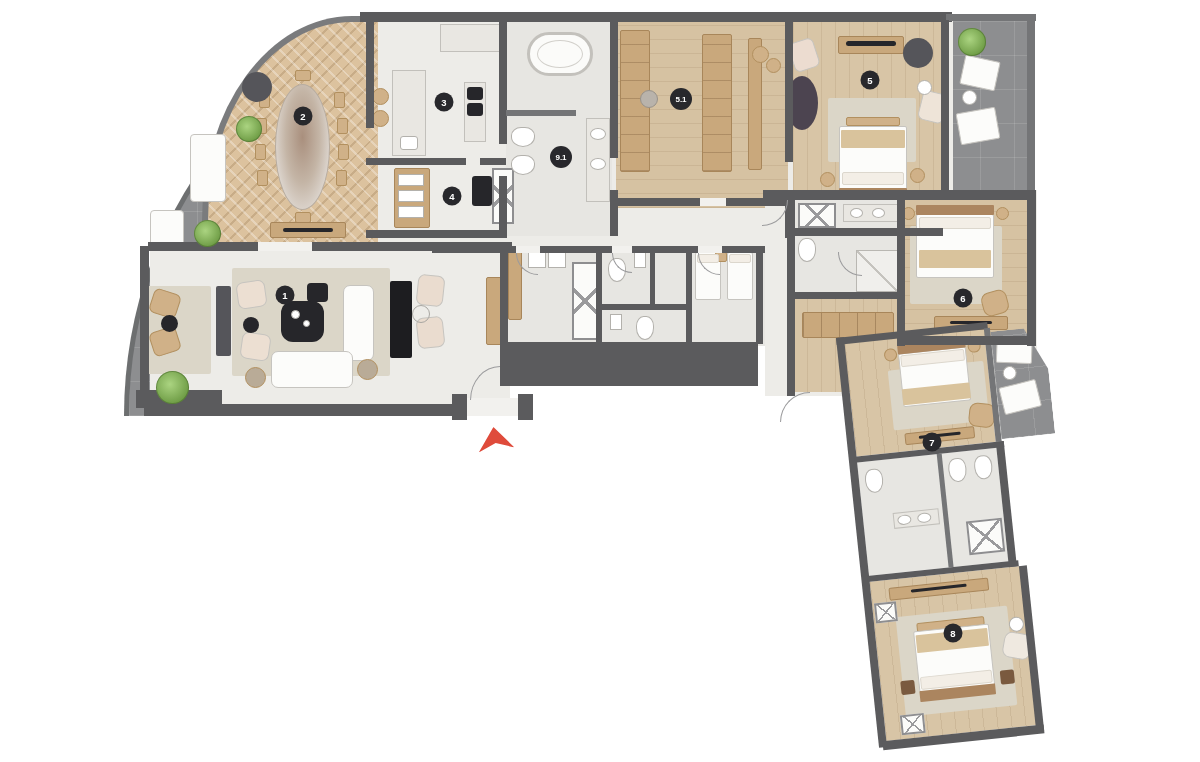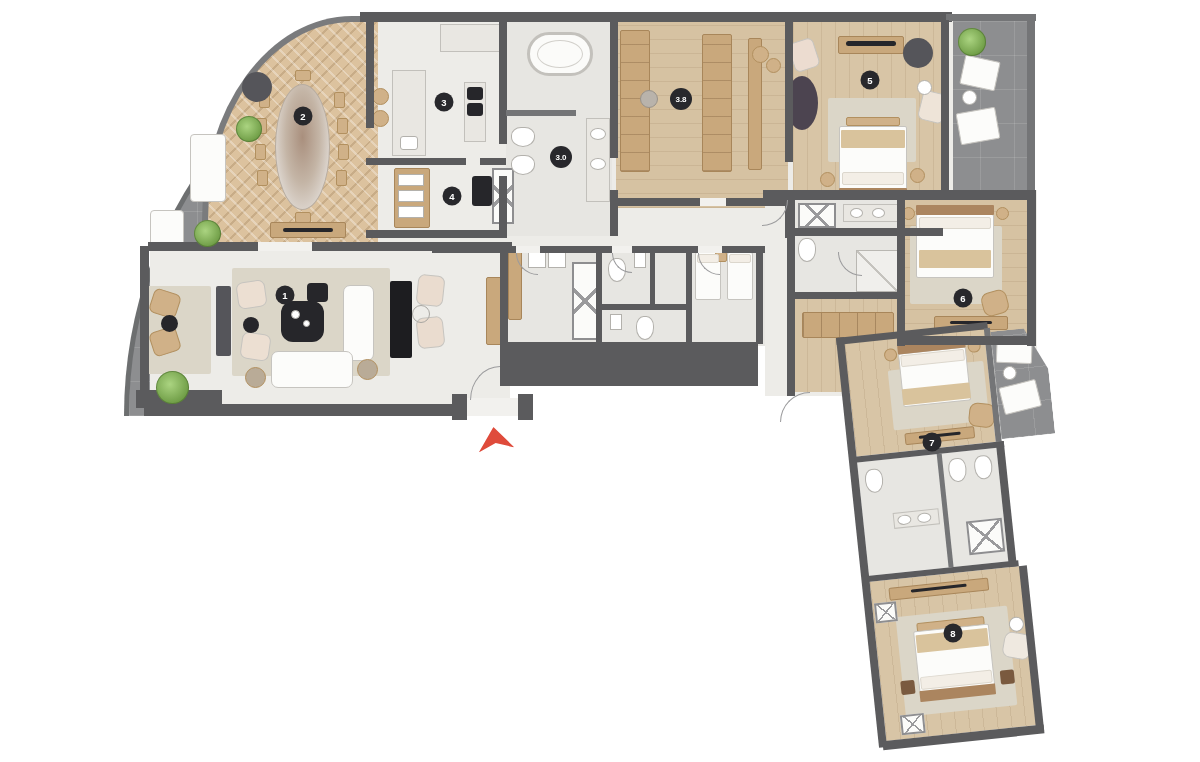--- a/index.html
+++ b/index.html
@@ -297,22 +297,22 @@
     <div class="fix" style="left:142px;top:296px;width:15px;height:15px;border-radius:50%;"></div>
     <div class="xbox" style="left:10px;top:268px;width:22px;height:20px;"></div>
     <div class="xbox" style="left:24px;top:382px;width:24px;height:20px;"></div>
   </div>
 
   <div class="badge" style="left:285px;top:295px;width:19px;height:19px;">1</div>
   <div class="badge" style="left:303px;top:116px;width:19px;height:19px;">2</div>
   <div class="badge" style="left:444px;top:102px;width:19px;height:19px;">3</div>
   <div class="badge" style="left:452px;top:196px;width:19px;height:19px;">4</div>
   <div class="badge" style="left:870px;top:80px;width:19px;height:19px;">5</div>
-  <div class="badge small" style="left:681px;top:99px;width:22px;height:22px;">3.8</div>
-  <div class="badge small" style="left:561px;top:157px;width:22px;height:22px;">3.0</div>
+  <div class="badge small" style="left:681px;top:99px;width:22px;height:22px;">5.1</div>
+  <div class="badge small" style="left:561px;top:157px;width:22px;height:22px;">9.1</div>
   <div class="badge" style="left:963px;top:298px;width:19px;height:19px;">6</div>
   <div class="badge" style="left:932px;top:442px;width:19px;height:19px;">7</div>
   <div class="badge" style="left:953px;top:633px;width:19px;height:19px;">8</div>
 
   <div class="gap" style="left:467px;top:398px;width:51px;height:18px;"></div>
   <div class="arrow" style="left:477px;top:427px;width:36px;height:23px;transform:rotate(-8deg);"></div>
 
 </div>
 
 </body></html>

